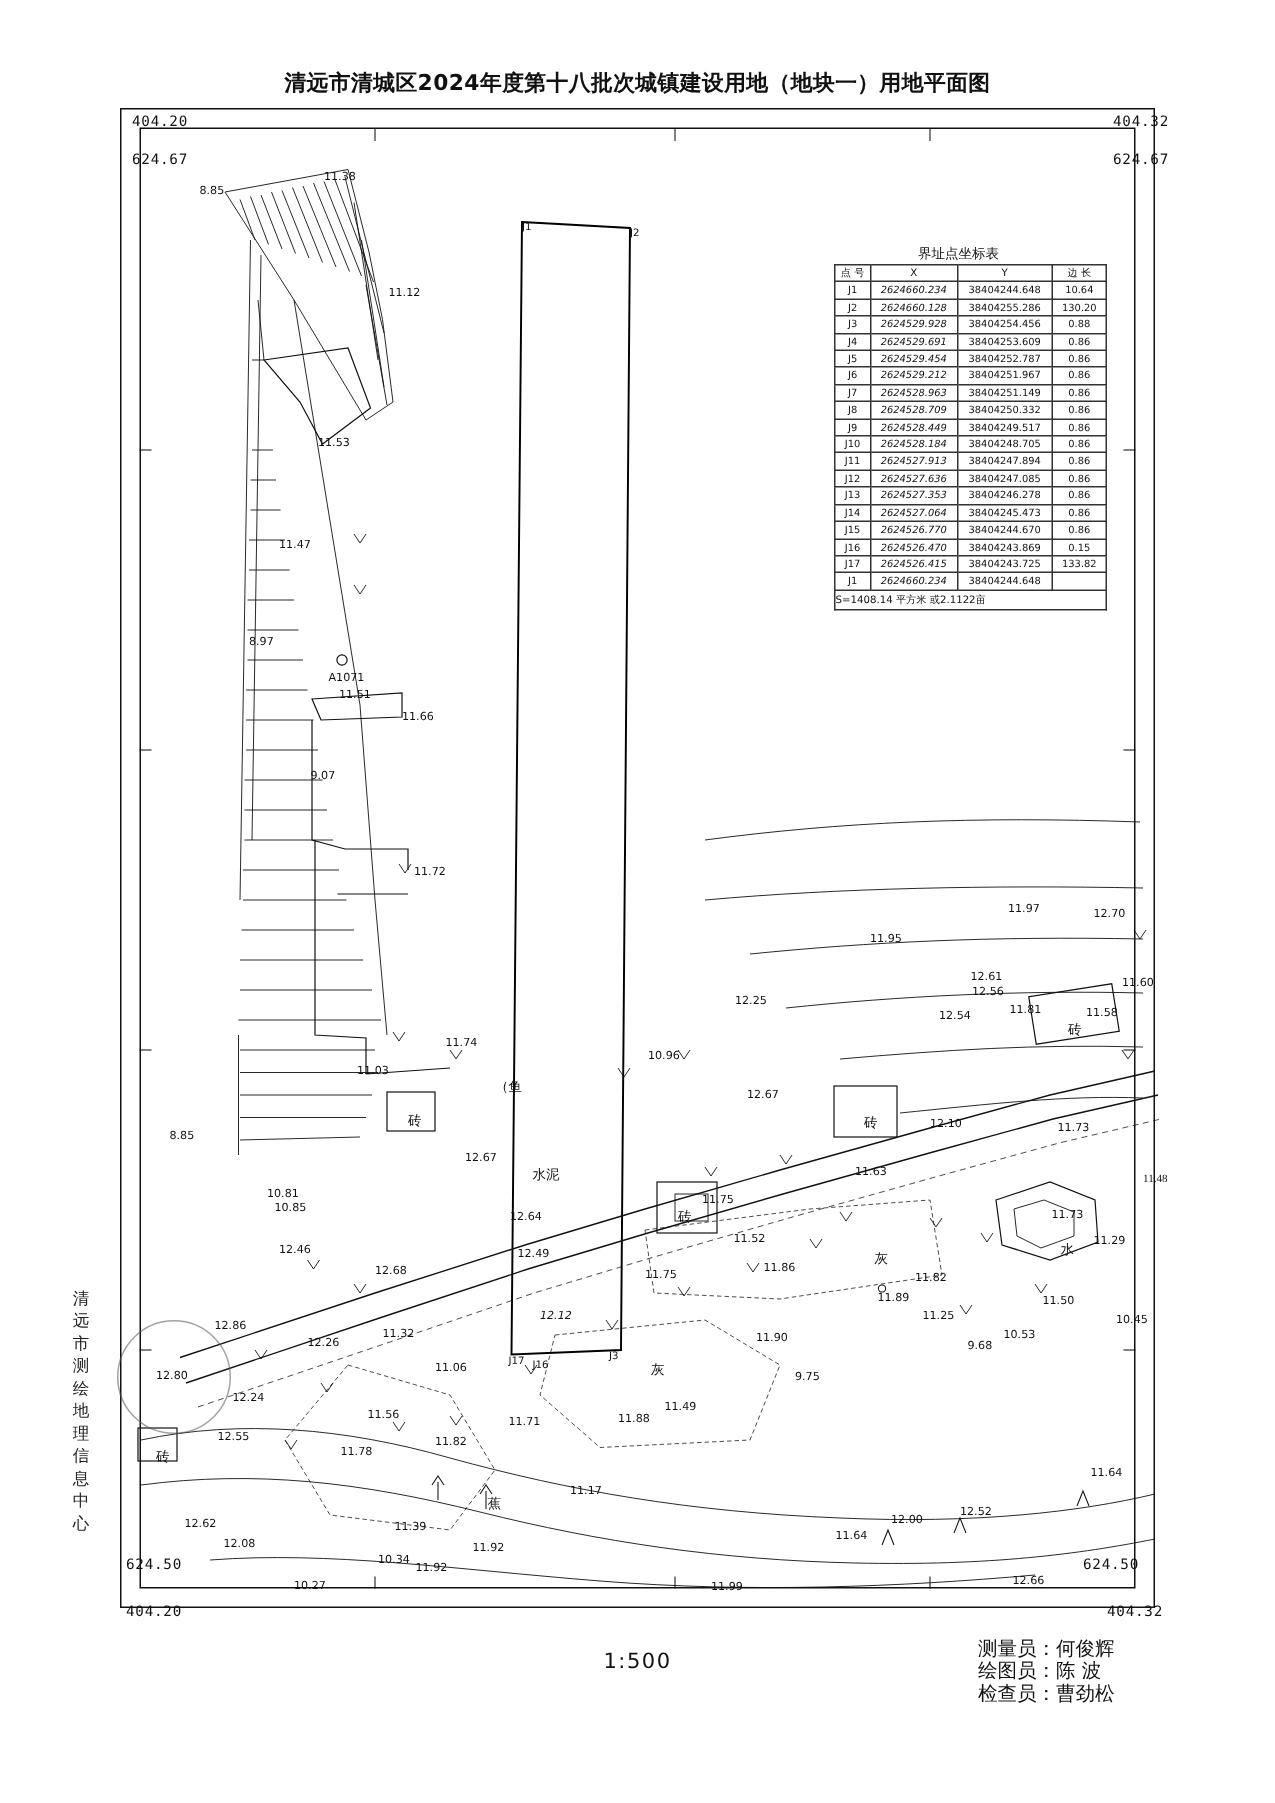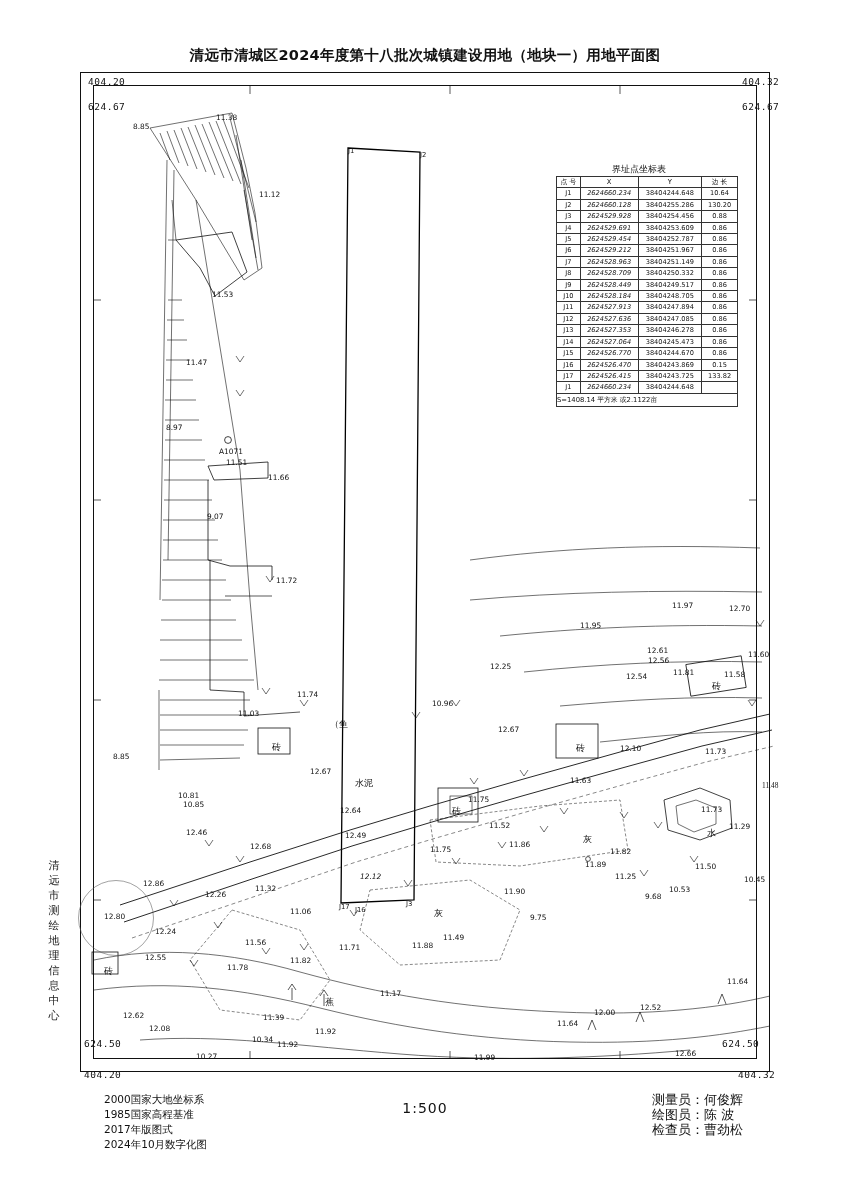--- a/index.html
+++ b/index.html
@@ -449,26 +449,20 @@
       <div class="jpt" style="left: 339px; top: 903px;">J17</div>
       <div class="jpt" style="left: 355px; top: 906px;">J16</div>
       <div class="jpt" style="left: 406px; top: 900px;">J3</div>
     </div>
 
   <div class="stamp-circle"></div>
   <div class="stamp">
     <span id="stamp-text">清<br>远<br>市<br>测<br>绘<br>地<br>理<br>信<br>息<br>中<br>心</span>
   </div>
 
-  <div class="foot-left">
-    <div>2000国家大地坐标系</div>
-    <div>1985国家高程基准</div>
-    <div>2017年版图式</div>
-    <div>2024年10月数字化图</div>
-  </div>
   <div class="foot-scale">1:500</div>
   <div class="foot-right">
     <div>测量员：何俊辉</div>
     <div>绘图员：陈 波</div>
     <div>检查员：曹劲松</div>
   </div>
 
 </div>
 
 </body></html>

